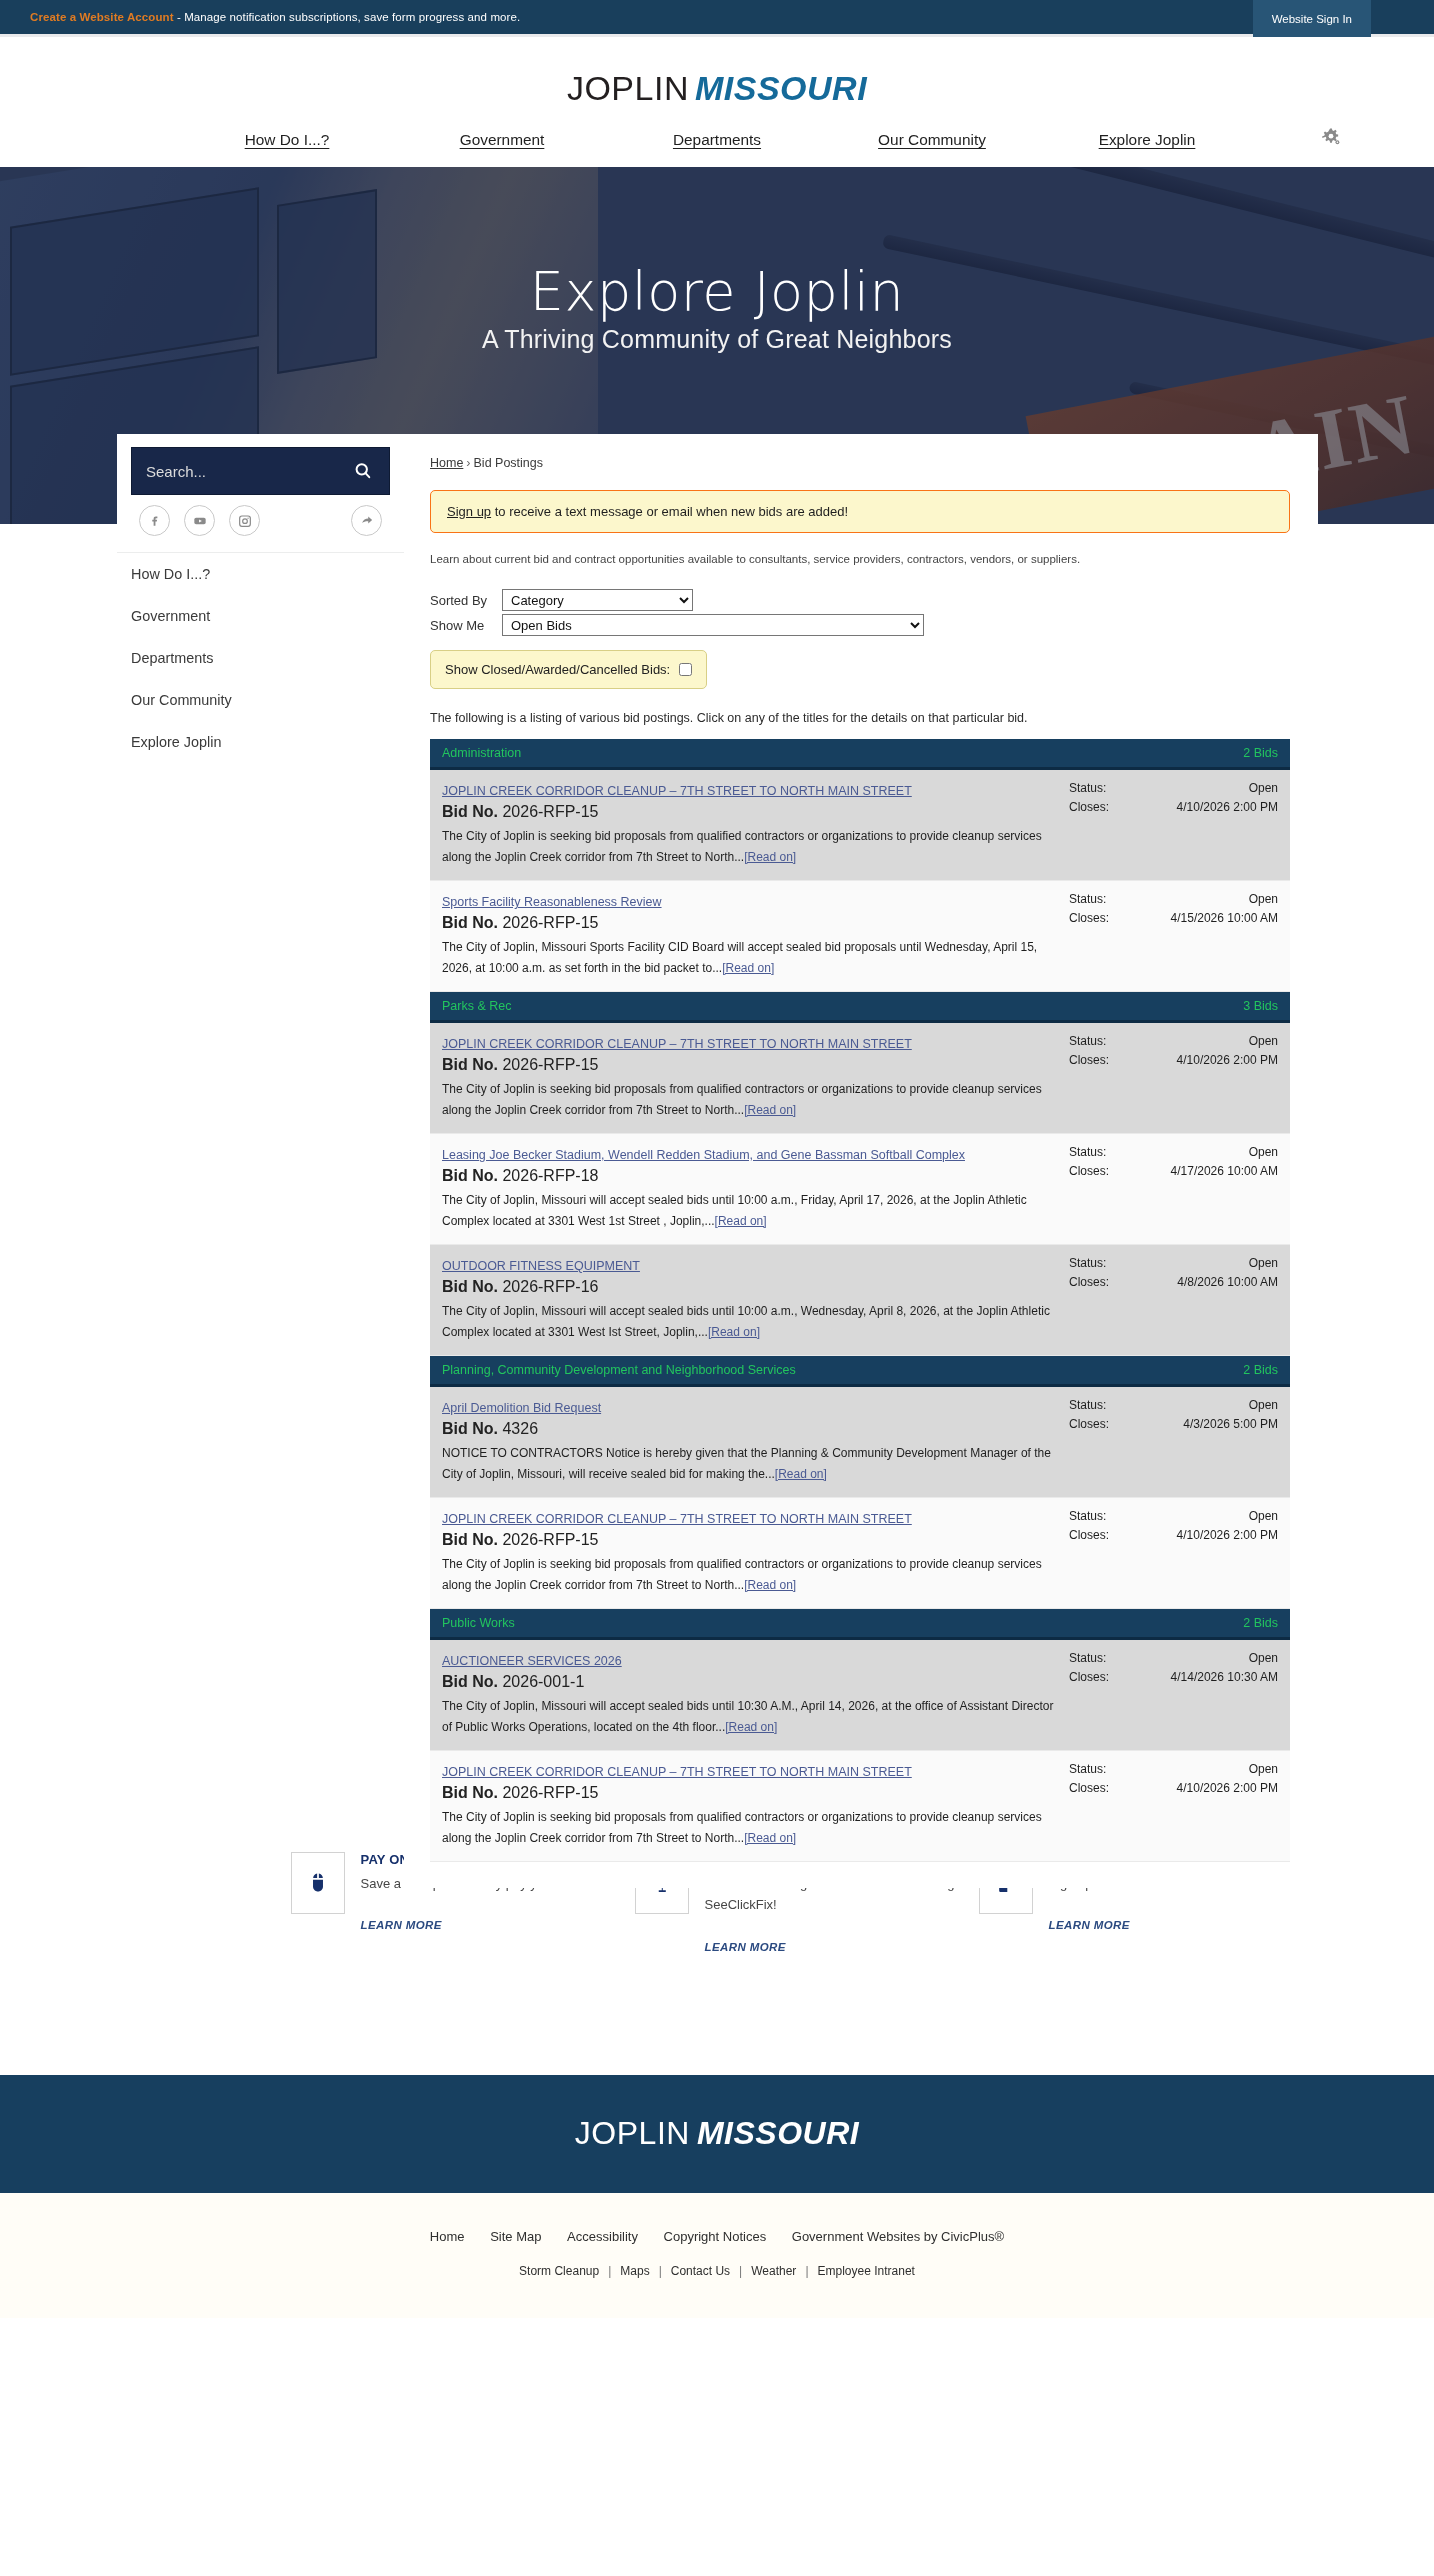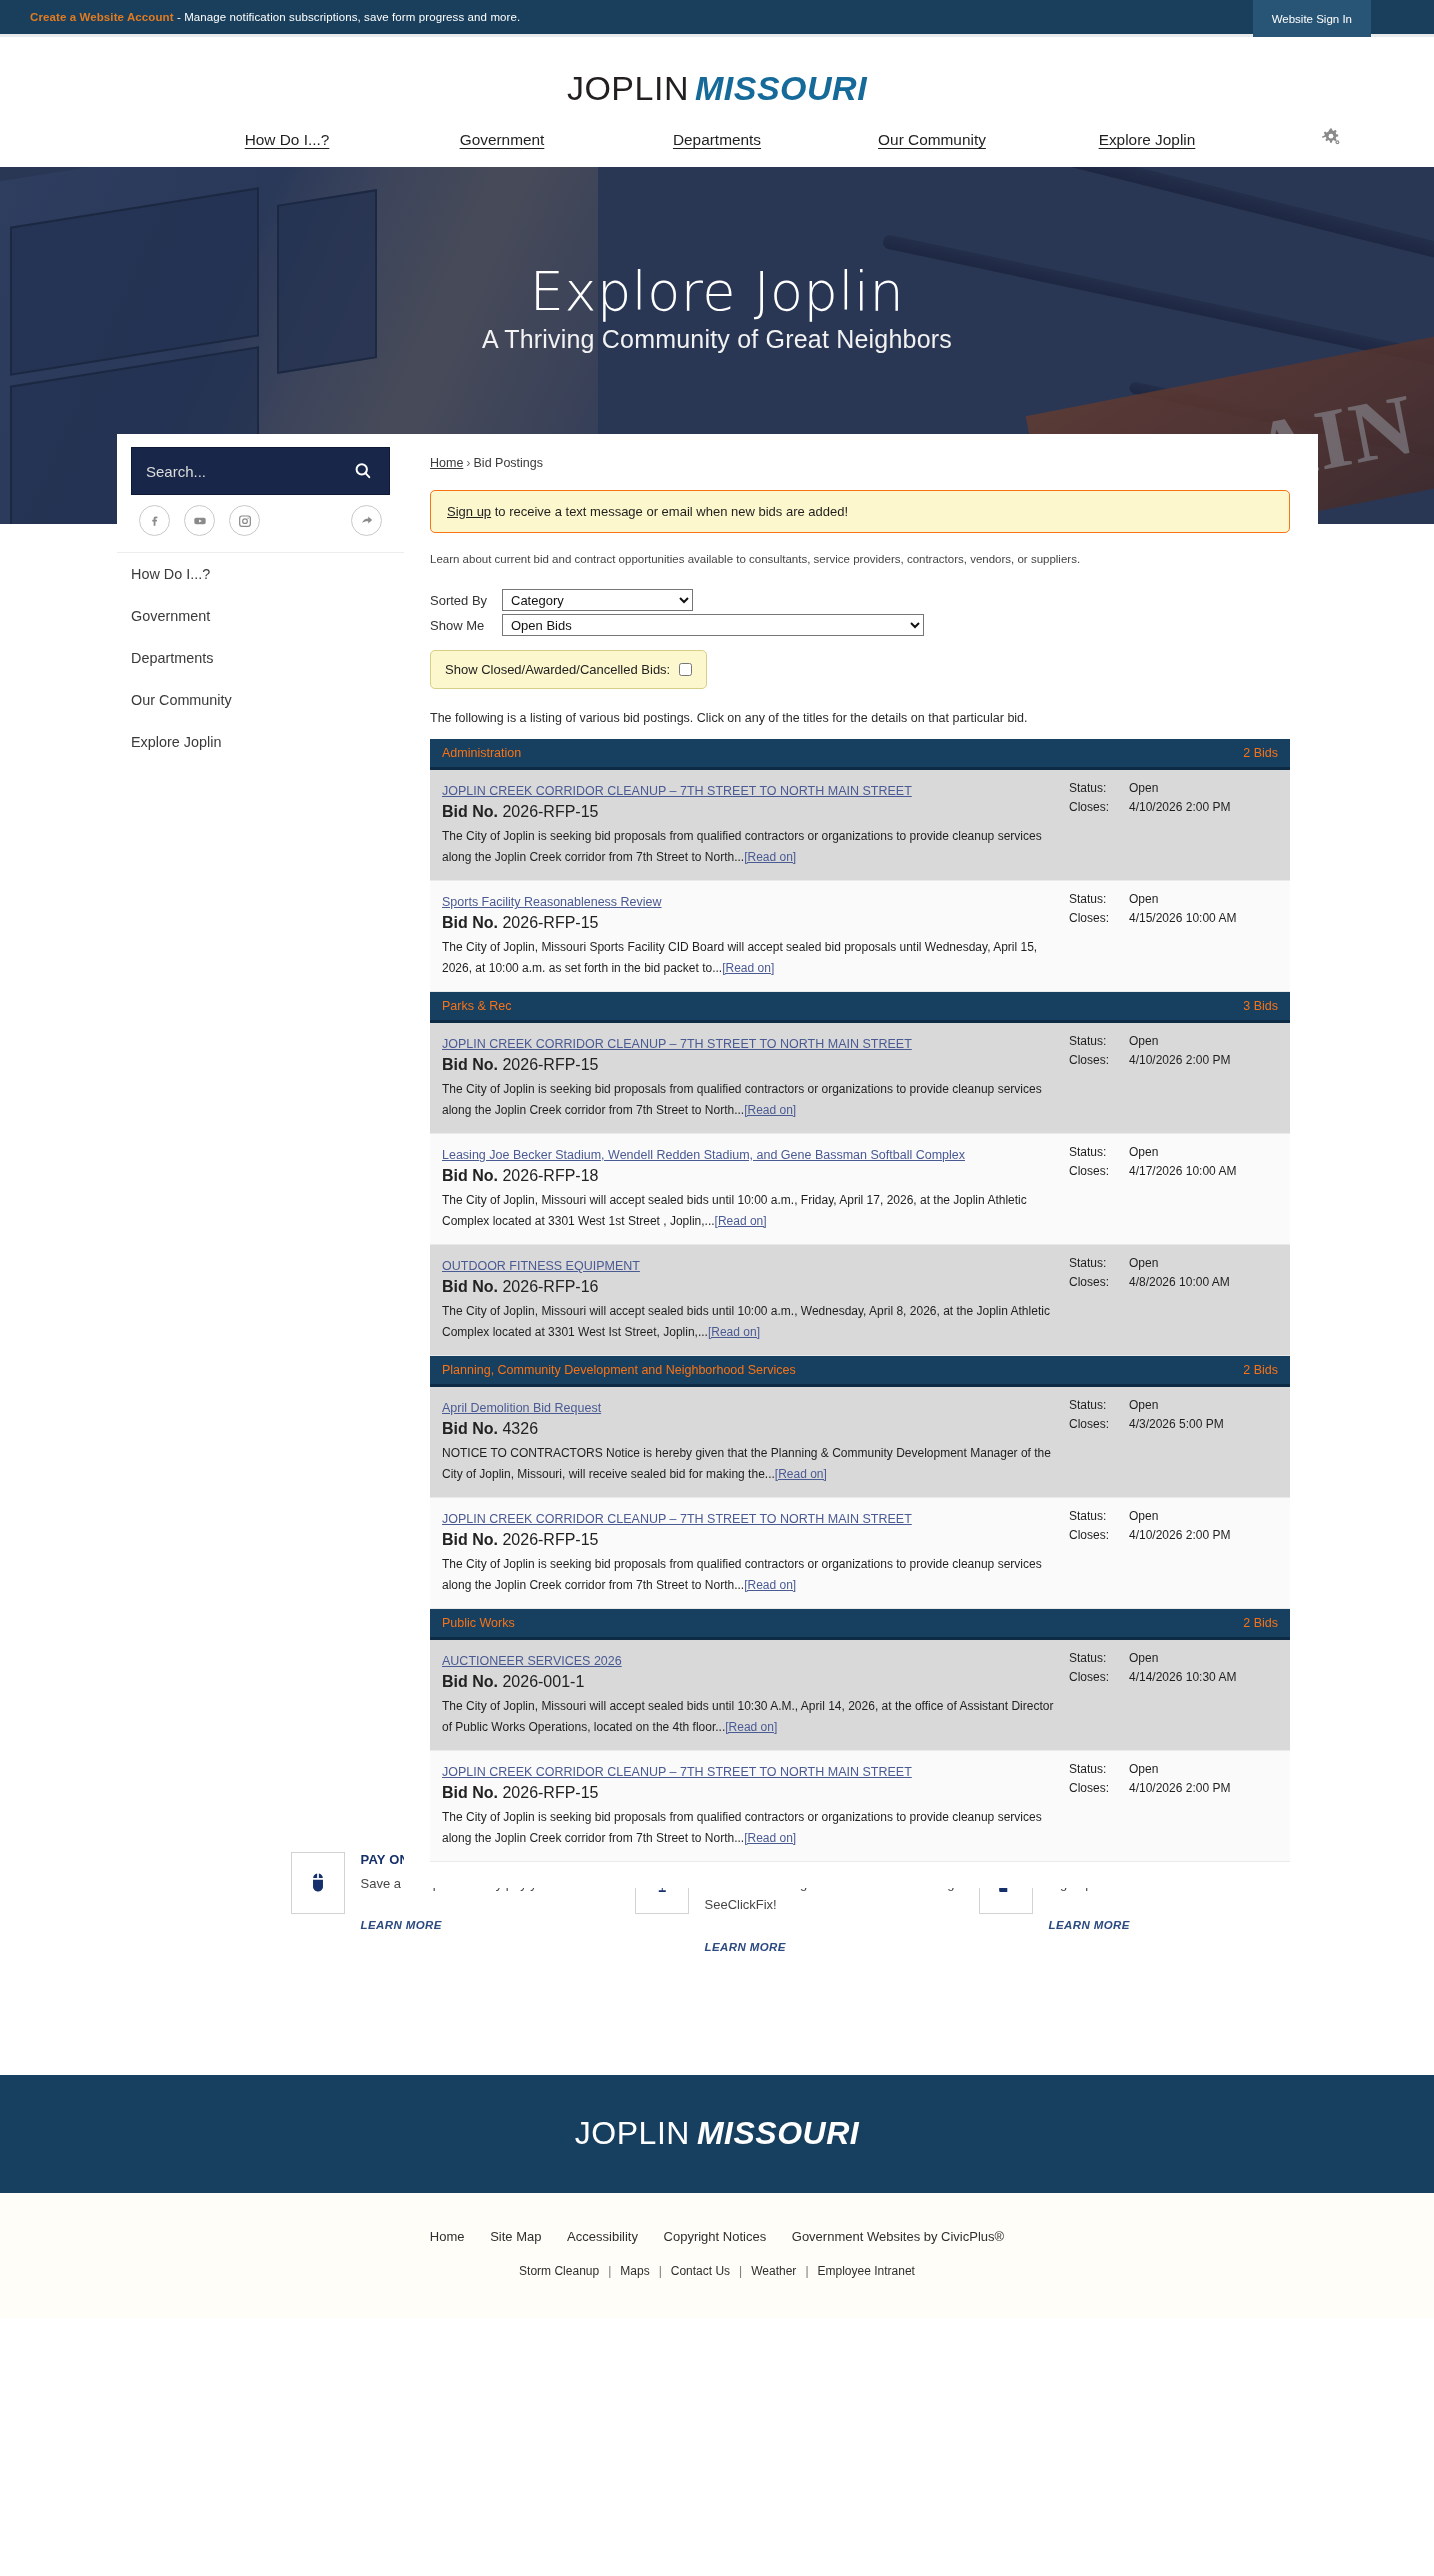--- a/index.html
+++ b/index.html
@@ -281,21 +281,21 @@
 
   .listing-note {
     font-size: 12.5px;
     color: #2b2b2b;
     margin: 22px 0 14px 0;
   }
 
   
   .grp-head {
     background: #173f5f;
-    color: #f97316;
+    color: #22c55e;
     font-size: 12.5px;
     padding: 7px 12px;
     display: flex;
     justify-content: space-between;
     align-items: flex-end;
     border-bottom: 3px solid #0d2b44;
   }
   .bid-row {
     display: flex;
     padding: 11px 12px 12px 12px;
@@ -310,21 +310,21 @@
     text-decoration: underline;
     cursor: pointer;
     display: inline-block;
     margin-bottom: 5px;
   }
   .bid-no { font-size: 16px; color: #222; margin-bottom: 5px; }
   .bid-no b { font-weight: bold; }
   .bid-desc { font-size: 12px; color: #1f1f1f; line-height: 1.75; }
   .bid-desc a { color: #4a5a93; text-decoration: underline; cursor: pointer; }
   .bid-meta { width: 209px; font-size: 12px; color: #1f1f1f; }
-  .bid-meta .mrow { display: flex; margin-bottom: 5px; }
+  .bid-meta .mrow { display: flex; margin-bottom: 5px; justify-content: space-between; }
   .bid-meta .mk { width: 60px; }
 
   
   .offer {
     padding-top: 1215px;
     text-align: center;
     background: #fff;
   }
   .offer h2 {
     font-size: 28px;

